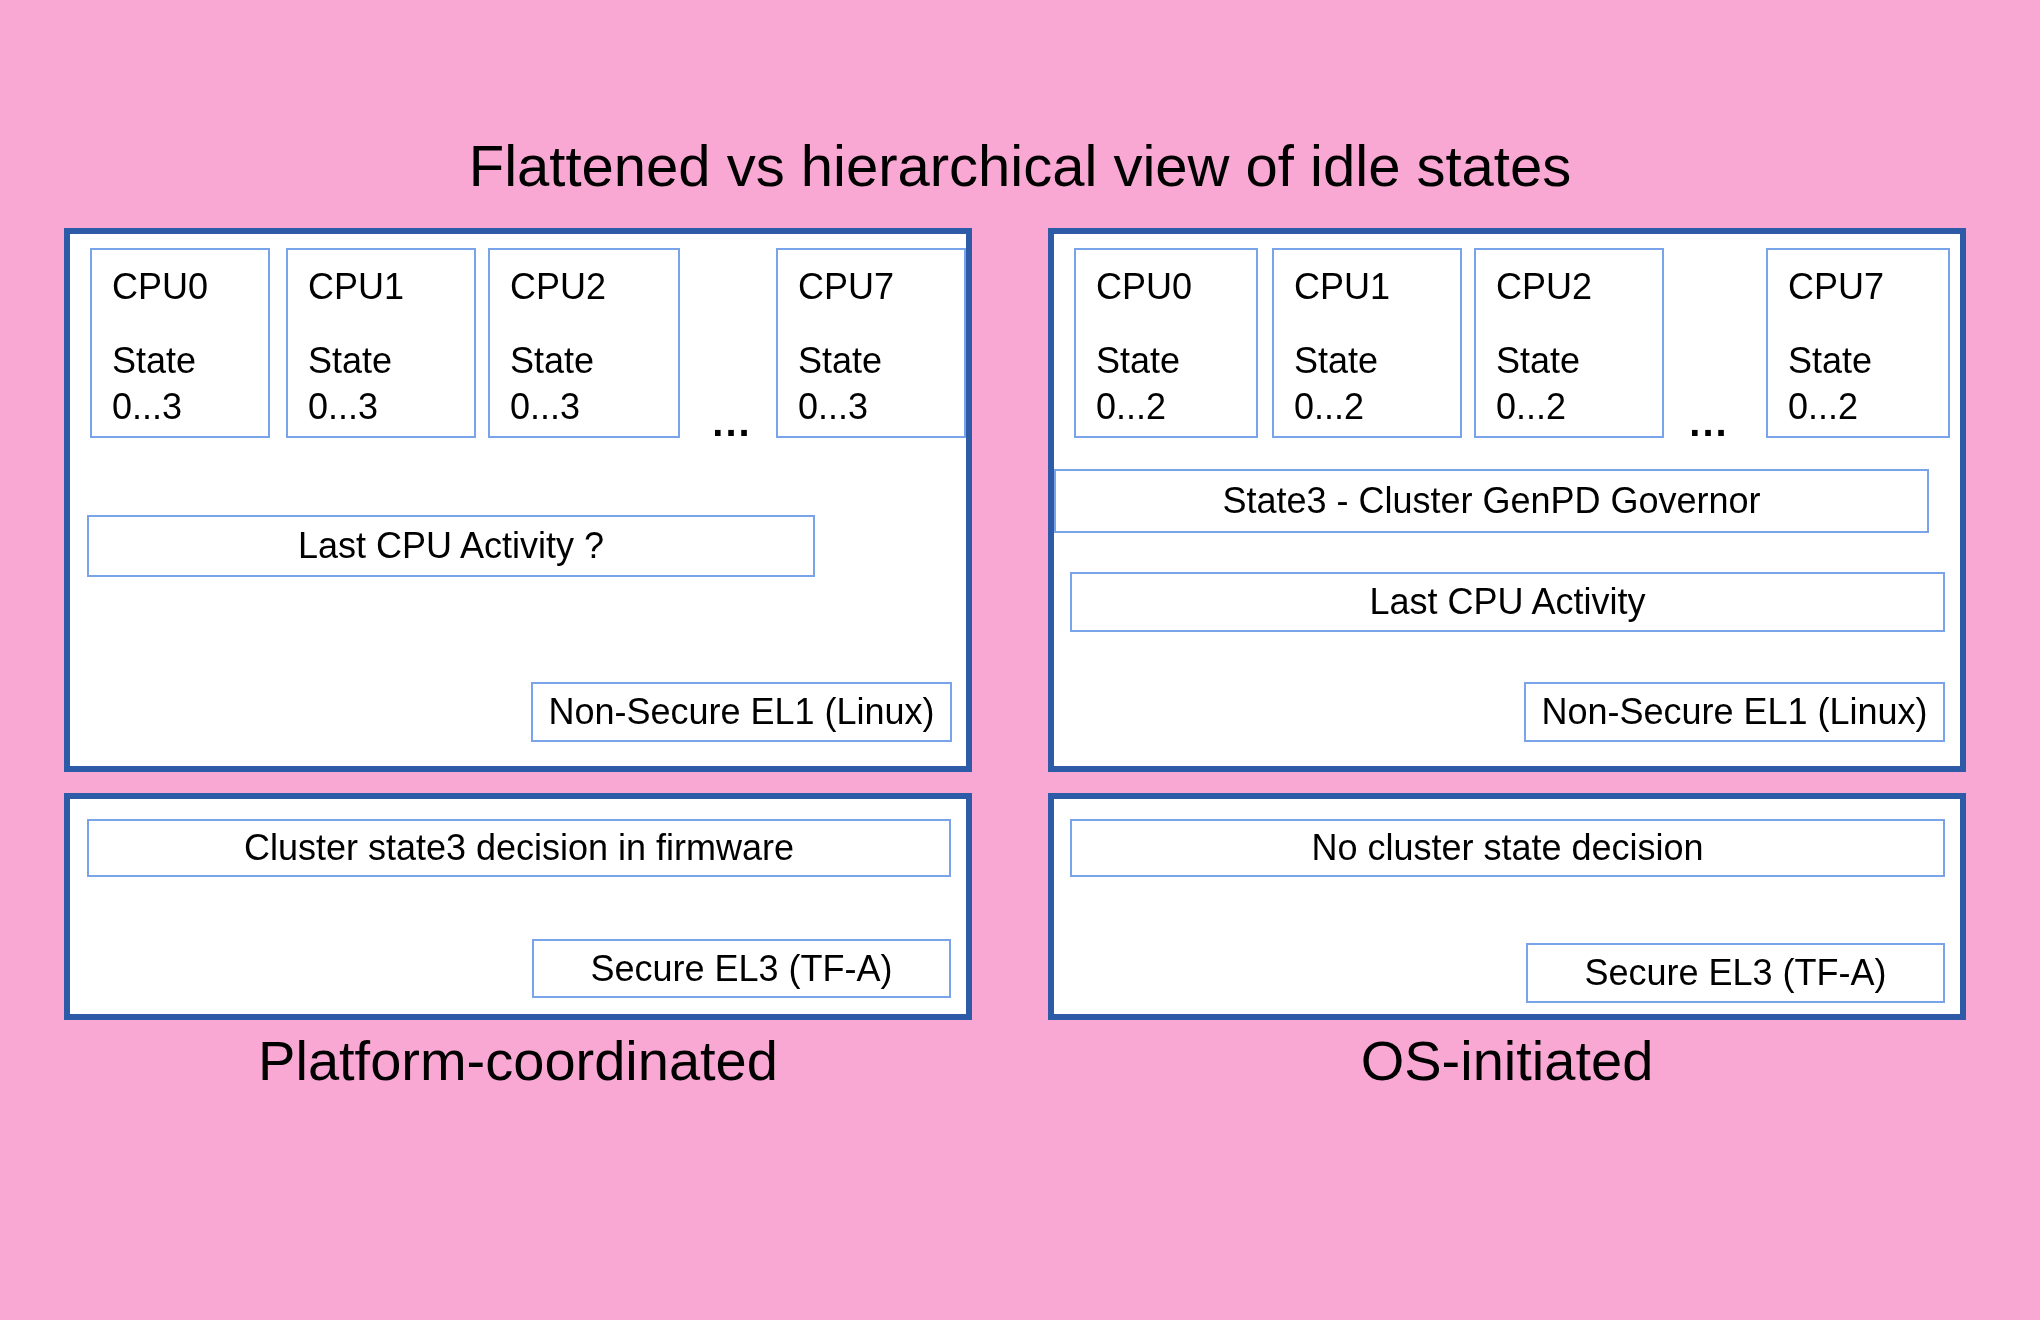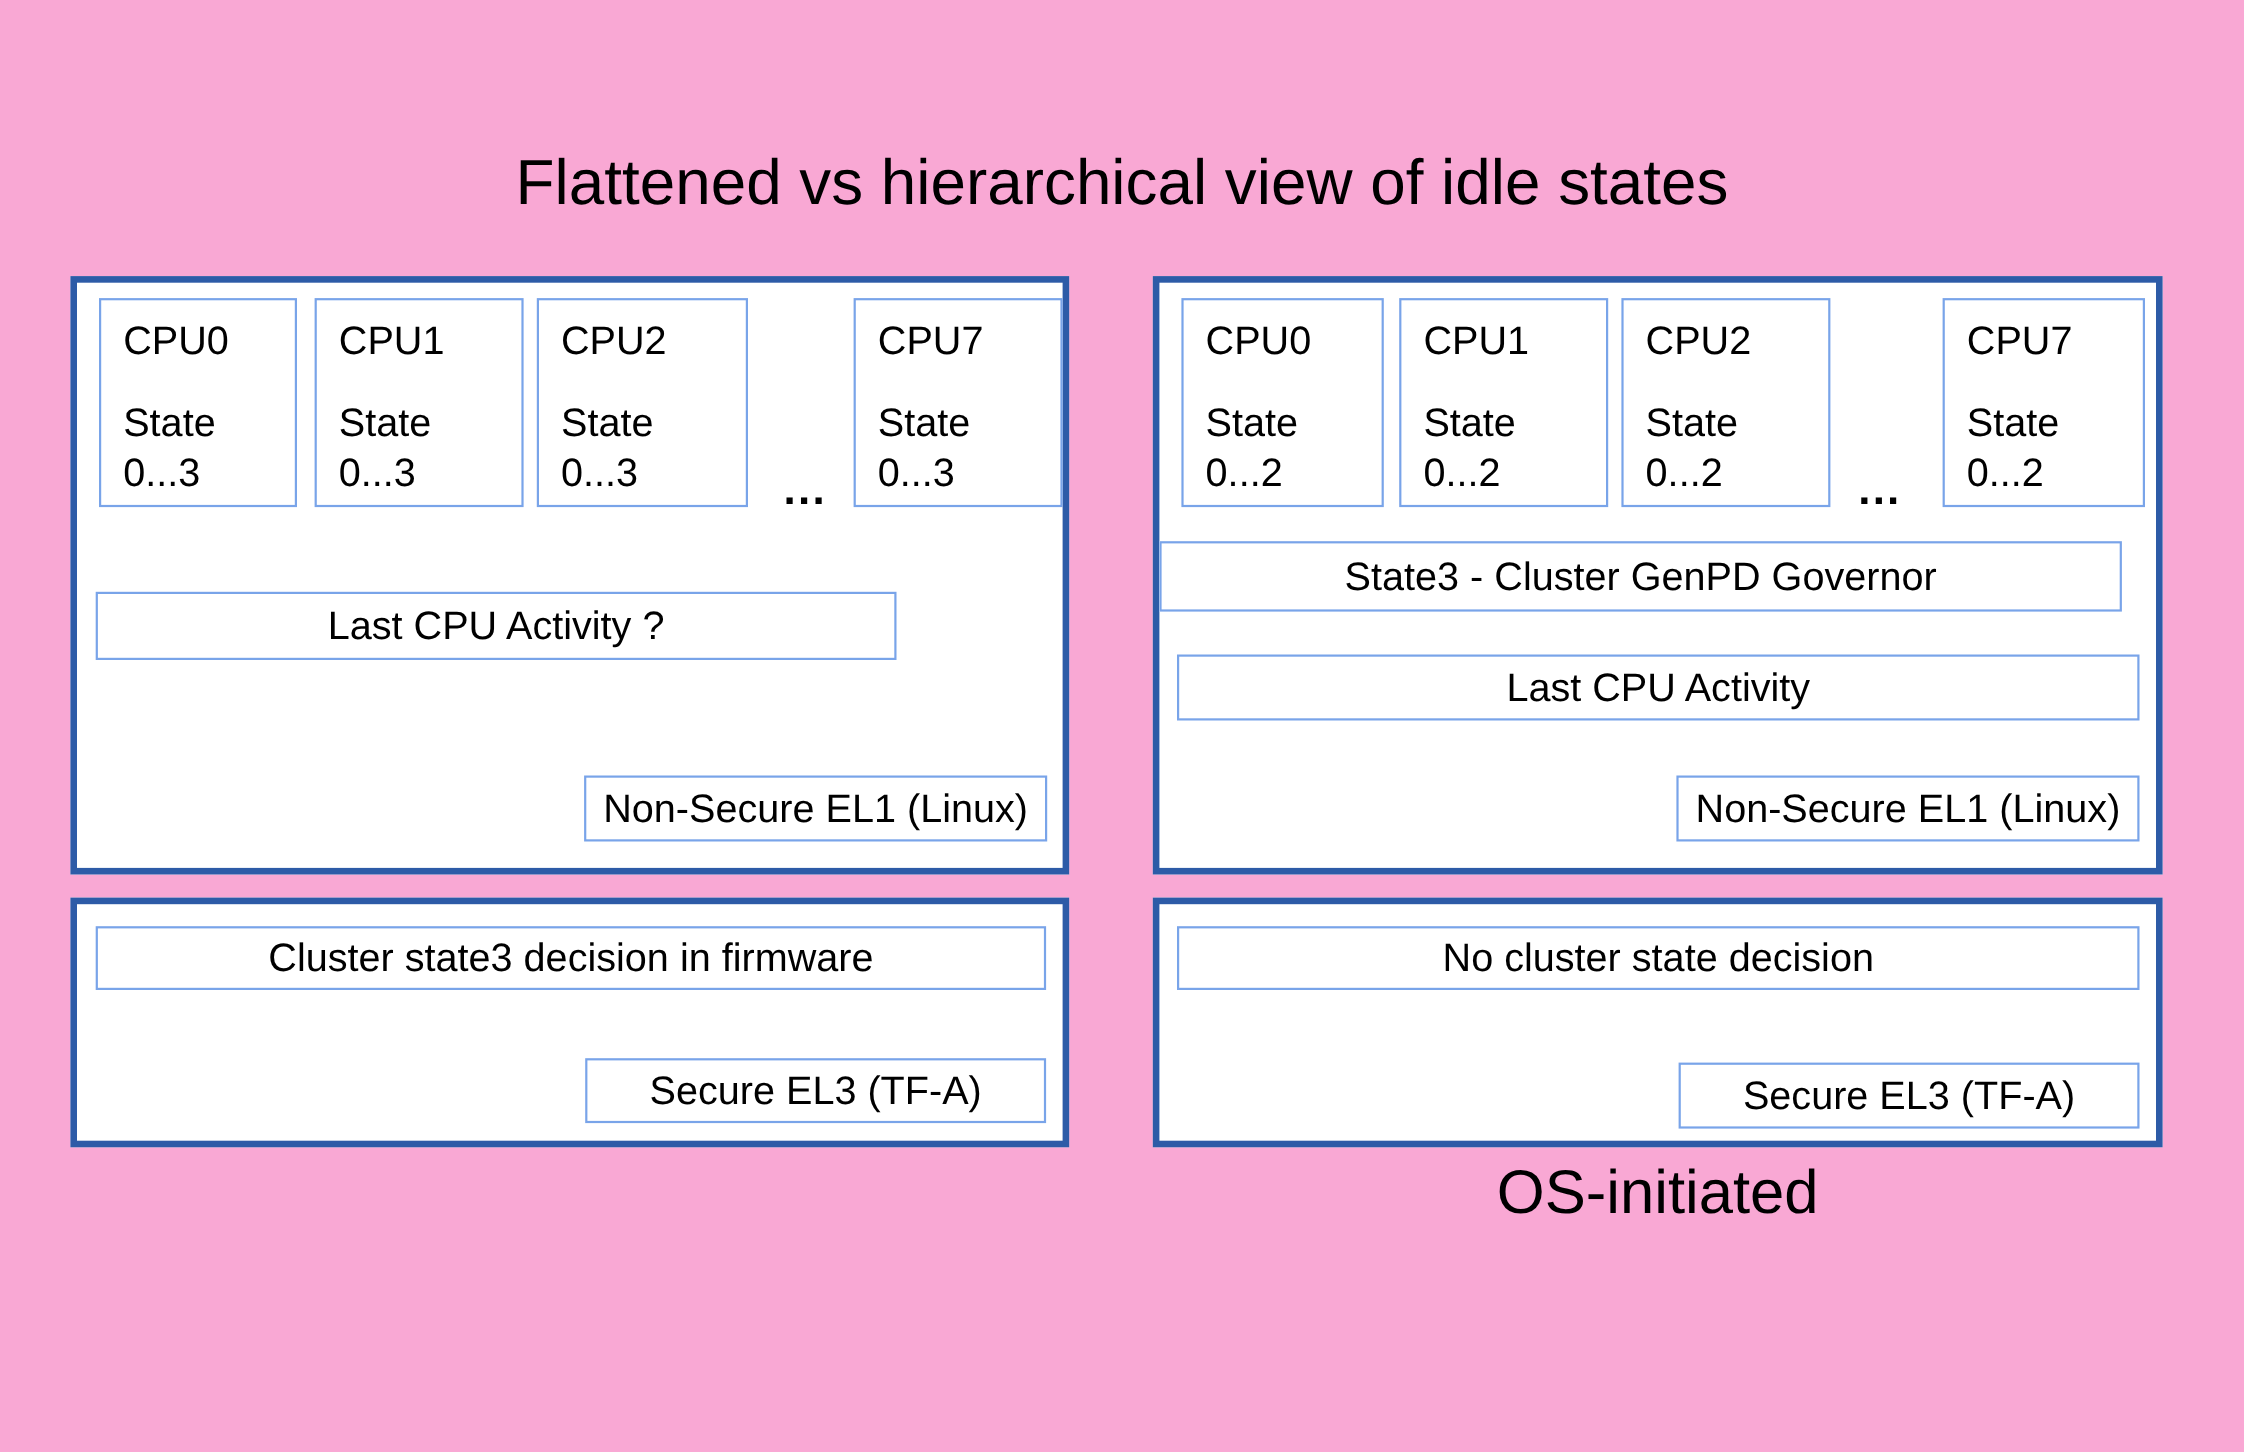--- a/index.html
+++ b/index.html
@@ -13,21 +13,21 @@
   }
   .title{
     position:absolute;
     top:132px;left:0;width:100%;
     margin:0;
     font-size:58px;
     font-weight:400;
     text-align:center;
     letter-spacing:0px;
   }
-  .column{position:absolute;top:228px;width:918px;height:920px;margin-top:23px;}
+  .column{position:absolute;top:228px;width:918px;height:920px;}
   .column.left{left:64px;width:908px;}
   .column.right{left:1048px;width:918px;}
   .panel{
     position:absolute;left:0;width:100%;
     border:6px solid var(--panel-border,#2d5ba7);
     background:#fff;
     box-sizing:border-box;
   }
   .panel.top{top:0;height:544px;}
   .panel.bottom{top:565px;height:227px;}
@@ -102,20 +102,21 @@
       <div class="wbox" style="left:17px;top:281px;width:728px;height:62px">Last CPU Activity ?</div>
 
       <div class="wbox" style="left:461px;top:448px;width:421px;height:60px">Non-Secure EL1 (Linux)</div>
     </div>
 
     <div class="panel bottom">
       <div class="wbox" style="left:17px;top:20px;width:864px;height:58px">Cluster state3 decision in firmware</div>
       <div class="wbox" style="left:462px;top:140px;width:419px;height:59px">Secure EL3 (TF-A)</div>
     </div>
 
+    <div class="caption">Platform-coordinated</div>
   </section>
 
   <section class="column right">
 
     <div class="panel top">
 
       <div class="cpu-box" style="left:20px;width:184px">
         <div class="cpu-name">CPU0</div>
         <div class="cpu-state">
           <div>State</div>

